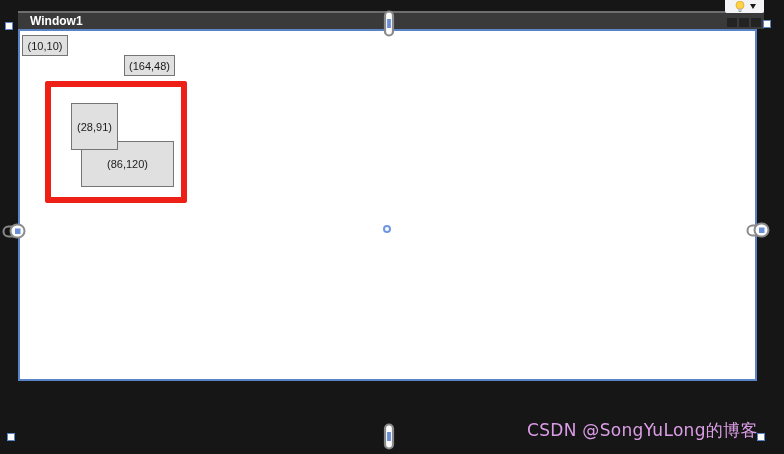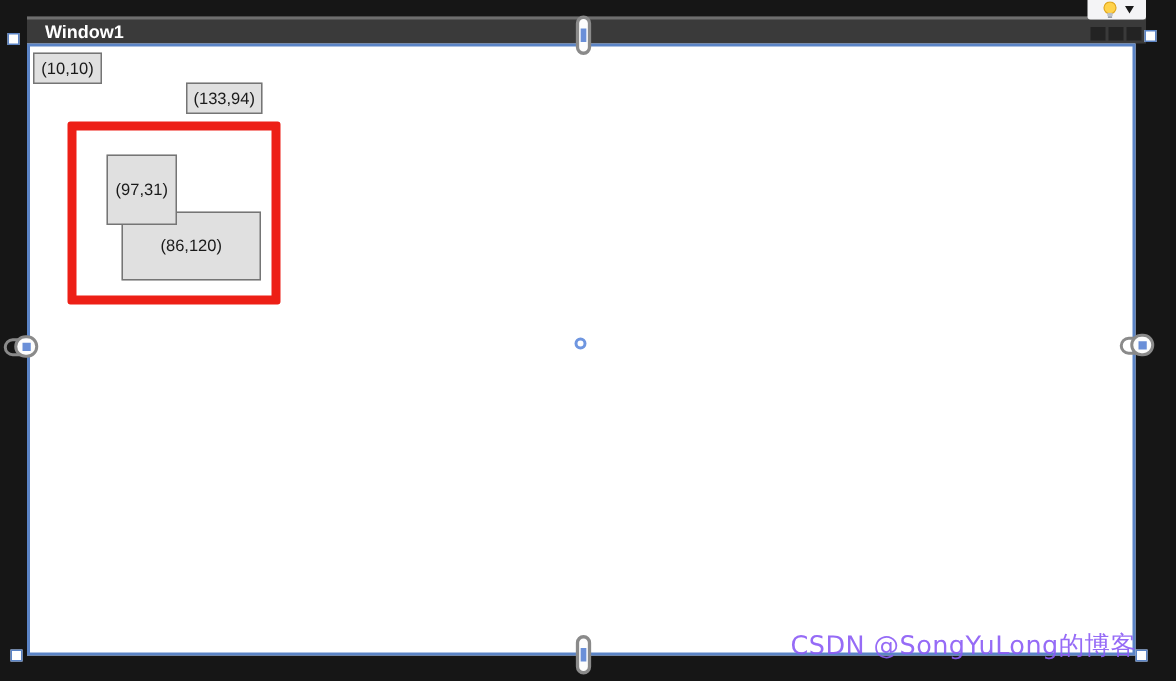--- a/index.html
+++ b/index.html
@@ -23,21 +23,21 @@
     position:absolute;left:725px;top:0;width:39px;height:13px;z-index:30;
     background:#f4f4f6;border-radius:0 0 2px 2px;
     display:flex;align-items:center;justify-content:center;gap:4px;
   }
   .qa-arrow{
     width:0;height:0;border-left:3px solid transparent;
     border-right:3px solid transparent;border-top:5px solid #1a1a1a;
   }
   
   .canvas{
-    position:absolute;left:18px;top:29px;width:739px;height:408px;
+    position:absolute;left:18px;top:29px;width:739px;height:352px;
     background:#ffffff;border:2px solid #5b84c6;box-sizing:border-box;z-index:1;
   }
   .ctrl{
     position:absolute;background:#e0e0e0;border:1px solid #757575;
     box-sizing:border-box;display:flex;align-items:center;justify-content:center;
     font-size:11px;color:#1a1a1a;white-space:nowrap;
   }
   .label-10-10 {left:2px;  top:4px;  width:46px;height:21px;z-index:3;}
   .label-120-30{left:104px;top:24px; width:51px;height:21px;z-index:3;}
   .box-60-80  {left:51px; top:72px; width:47px;height:47px;z-index:4;}
@@ -61,21 +61,21 @@
     position:absolute;width:8px;height:8px;background:#ffffff;
     border:1px solid #5b84c6;box-sizing:border-box;z-index:25;
   }
   .handle-tl{left:5px;  top:22px;}
   .handle-tr{left:763px;top:20px;}
   .handle-bl{left:7px;  top:433px;}
   .handle-br{left:757px;top:433px;}
   
   .watermark{
     position:absolute;left:527px;top:419px;z-index:40;
-    font-size:17px;color:#8b5cf6;opacity:.9;letter-spacing:.3px;
+    font-size:17px;color:#f0abfc;opacity:.9;letter-spacing:.3px;
     font-family:"DejaVu Sans",sans-serif;
   }
 </style>
 </head>
 <body>
 
 <div class="stage">
 
   <div class="titlebar">
     <span class="title">Window1</span>
@@ -95,30 +95,30 @@
       </svg>
     </span>
     <span class="qa-arrow"></span>
   </div>
 
   <div class="canvas">
     <div class="ctrl label-10-10">
       <span>(10,10)</span>
     </div>
     <div class="ctrl label-120-30">
-      <span>(133,94)</span>
+      <span>(164,48)</span>
     </div>
 
     <div class="highlight-rect"></div>
 
     <div class="ctrl box-70-120">
       <span>(86,120)</span>
     </div>
     <div class="ctrl box-60-80">
-      <span>(97,31)</span>
+      <span>(28,91)</span>
     </div>
 
     <div class="center-circle"></div>
   </div>
 
   <span class="anchor anchor-top">
     <svg width="12" height="27" viewBox="0 0 12 27">
       <rect x="2" y="1.5" width="8" height="24" rx="4" fill="#fdfdfd" stroke="#8a8a8a" stroke-width="2.2"></rect>
       <rect x="4.1" y="9" width="3.8" height="9" fill="#6a8fd8"></rect>
     </svg>

